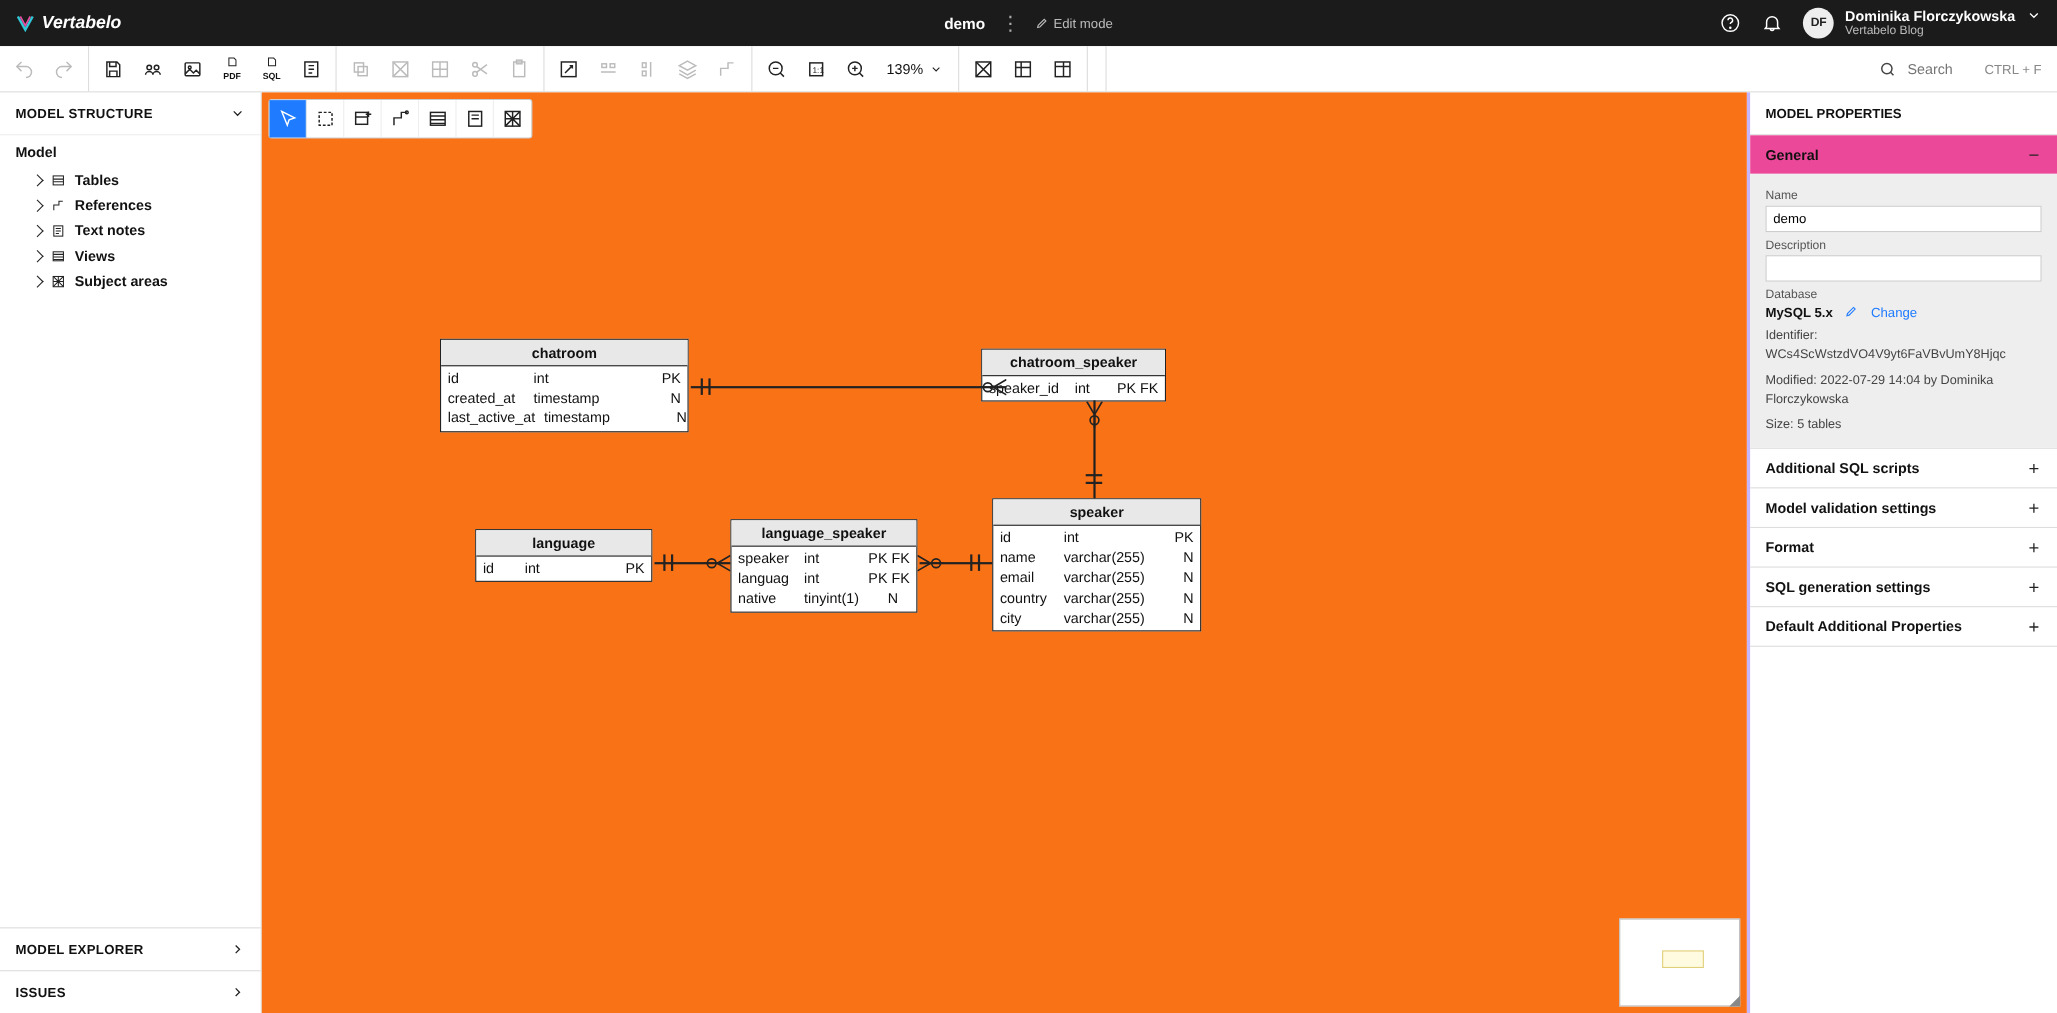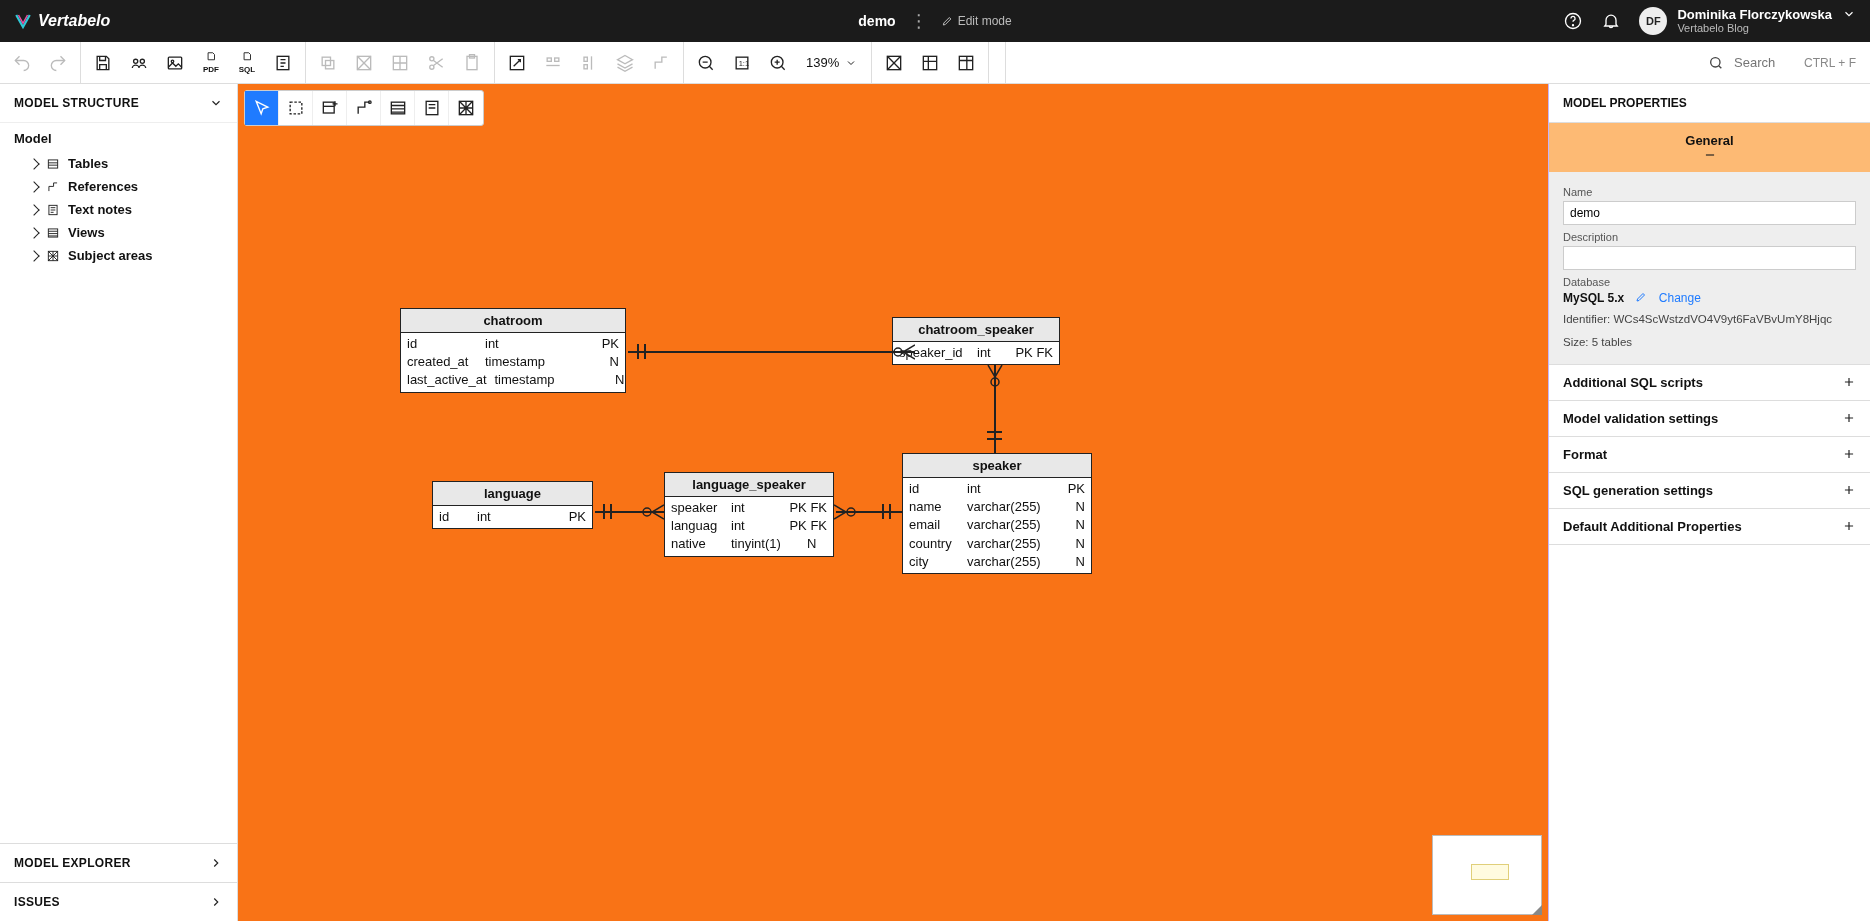--- a/index.html
+++ b/index.html
@@ -64,21 +64,21 @@
 .rel-line { position:absolute; background:#222; }
 .rel-line.h { height:1.5px; }
 .rel-line.v { width:1.5px; }
 .crow { position:absolute; stroke:#222; fill:none; stroke-width:1.5; }
 .tick { position:absolute; background:#222; }
 
 .minimap { position:absolute; right:6px; bottom:6px; width:110px; height:80px; border:1px solid #bbb; background:#fff; }
 .minimap .vp { position:absolute; background:#fffbe0; border:1px solid #e0cf7a; }
 .minimap .resize { position:absolute; right:-1px; bottom:-1px; width:0;height:0; border-left:10px solid transparent; border-bottom:10px solid #888;}
 
-.right-panel { width:322px; border-left:1px solid #c4b5fd; display:flex; flex-direction:column; overflow:hidden;}
+.right-panel { width:282px; border-left:3px solid #c4b5fd; display:flex; flex-direction:column; overflow:hidden;}
 .rp-header { padding:12px 14px; font-size:12px; font-weight:700; border-bottom:1px solid #ddd;}
 .rp-section { border-bottom:1px solid #ddd; }
 .rp-section .sec-hdr { display:flex; align-items:center; justify-content:space-between; padding:10px 14px; font-size:13px; font-weight:700; cursor:pointer;}
 .rp-section .sec-hdr svg{width:14px;height:14px;stroke:#222;fill:none;stroke-width:2;}
 .rp-section .sec-body { background:#eeeeee; padding:8px 14px 12px; font-size:12px;}
 .rp-section .lbl { color:#555; font-size:11px; margin-top:6px; }
 .rp-section input[type=text]{ width:100%; border:1px solid #ccc; padding:4px 6px; font-size:12px; margin-top:3px; background:#fff;}
 .rp-section .change-link { color:#1f7bff; font-size:12px; margin-left:8px; cursor:pointer;text-align:center;}
 .rp-section .meta { color:#444; font-size:11.5px; margin-top:6px; line-height:1.5;}
 .pencil { width:12px;height:12px;stroke:#1f7bff;fill:none;stroke-width:2;}
@@ -550,40 +550,41 @@
     <div class="minimap">
       <div class="vp" style="left:38px; top:28px; width:38px; height:16px;"></div>
       <div class="resize"></div>
     </div>
   </div>
 
   <div class="right-panel">
     <div class="rp-header">MODEL PROPERTIES</div>
 
     <div class="rp-section">
-      <div class="sec-hdr" style="background:#fdba74;flex-direction:column;">
+      <div class="sec-hdr" style="background:#ec4899;">
         <span>General</span>
         <svg viewBox="0 0 24 24">
             <path d="M5 12h14"></path>
           </svg>
       </div>
       <div class="sec-body">
         <div class="lbl">Name</div>
         <input type="text" value="demo" style="">
         <div class="lbl">Description</div>
         <input type="text" value="" style="">
         <div class="lbl">Database</div>
         <div style="margin-top:3px;">
           <b>MySQL 5.x</b>
           <svg class="pencil" style="margin-left:8px;vertical-align:-1px" viewBox="0 0 24 24">
               <path d="M4 20 L8 19 L19 8 L16 5 L5 16 Z"></path>
             </svg>
           <span class="change-link">Change</span>
         </div>
         <div class="meta">Identifier: WCs4ScWstzdVO4V9yt6FaVBvUmY8Hjqc</div>
+        <div class="meta">Modified: 2022-07-29 14:04 by Dominika Florczykowska</div>
         <div class="meta">Size: 5 tables</div>
       </div>
     </div>
 
     <div class="rp-section">
         <div class="sec-hdr">
           <span>Additional SQL scripts</span>
           <svg viewBox="0 0 24 24">
             <path d="M12 5v14M5 12h14"></path>
           </svg>

